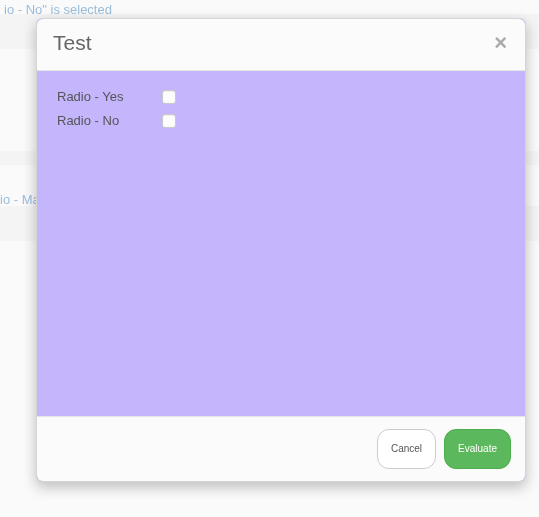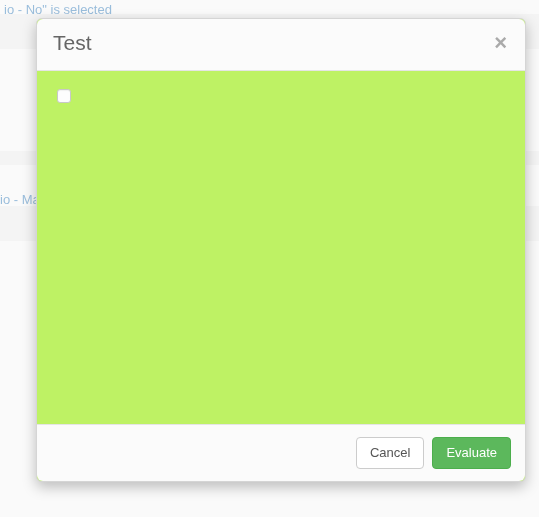--- a/index.html
+++ b/index.html
@@ -16,21 +16,21 @@
 
   .overlay {
     position: absolute; inset: 0;
     background: rgba(255,255,255,0.5);
   }
 
   .modal {
     position: absolute;
     top: 18px; left: 36px; right: 13px;
     height: 464px;
-    background: #bef264;
+    background: #c4b5fd;
     border: 1px solid #d5d5d5;
     border-radius: 6px;
     box-shadow: 0 5px 14px rgba(0,0,0,0.25);
     display: flex;
     flex-direction: column;
   }
   .modal-header {
     padding: 12px 16px 15px 16px;
     border-bottom: 1px solid #e5e5e5;
     background: #fbfbfb;
@@ -76,23 +76,23 @@
   .modal-footer {
     padding: 12px 14px;
     border-top: 1px solid #e5e5e5;
     background: #fbfbfb;
     border-radius: 0 0 6px 6px;
     display: flex;
     justify-content: flex-end;
     gap: 8px;
   }
   .btn {
-    font-size: 13px;
-    padding: 7px 13px;
-    border-radius: 4px;
+    font-size: 10px;
+    padding: 13px 13px;
+    border-radius: 12px;
     cursor: pointer;
     line-height: 1.2;
   }
   .btn-default {
     background: #ffffff;
     border: 1px solid #cccccc;
     color: #555;
   }
   .btn-success {
     background: #5cb85c;
@@ -113,20 +113,25 @@
 <div class="overlay"></div>
 
 <div class="modal">
   <div class="modal-header">
     <div class="modal-title">Test</div>
     <button class="close-btn">×</button>
   </div>
 
   <div class="modal-body">
     <div class="opt-row">
+      <span class="opt-label">Radio - Yes</span>
+      <span class="opt-check"></span>
+    </div>
+    <div class="opt-row">
+      <span class="opt-label">Radio - No</span>
       <span class="opt-check"></span>
     </div>
   </div>
 
   <div class="modal-footer">
     <button class="btn btn-default">Cancel</button>
     <button class="btn btn-success">Evaluate</button>
   </div>
 </div>
 

